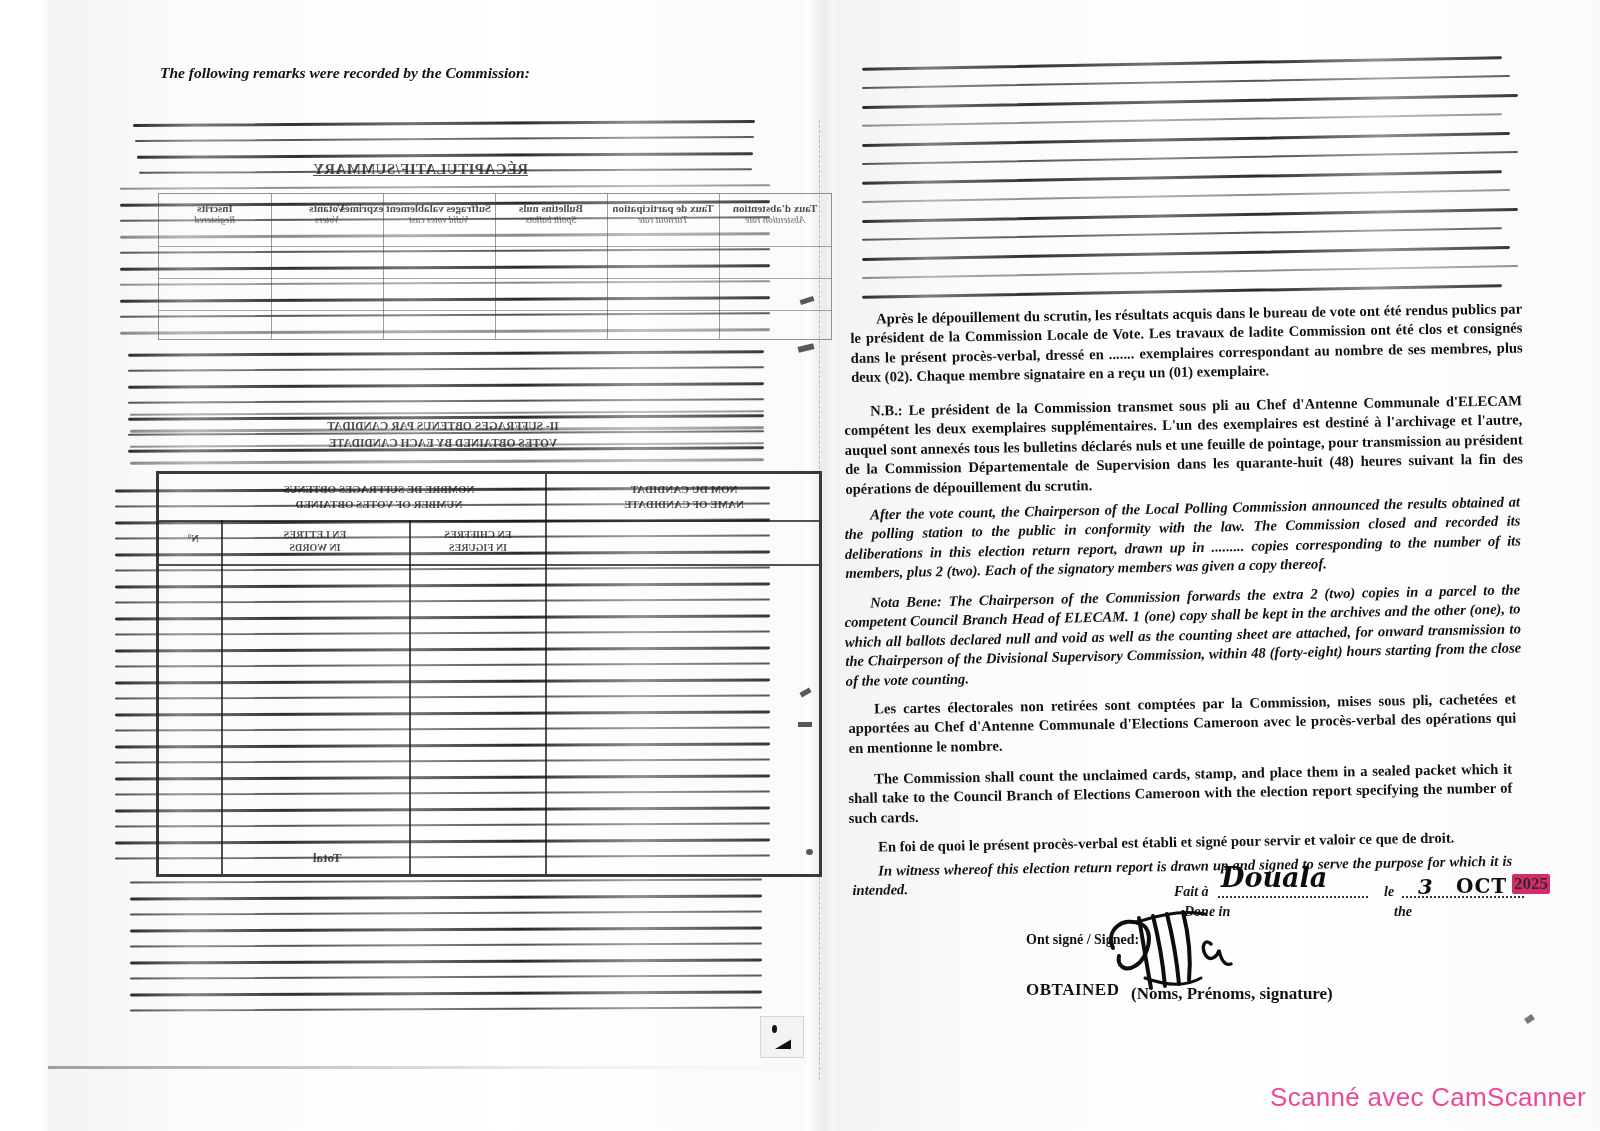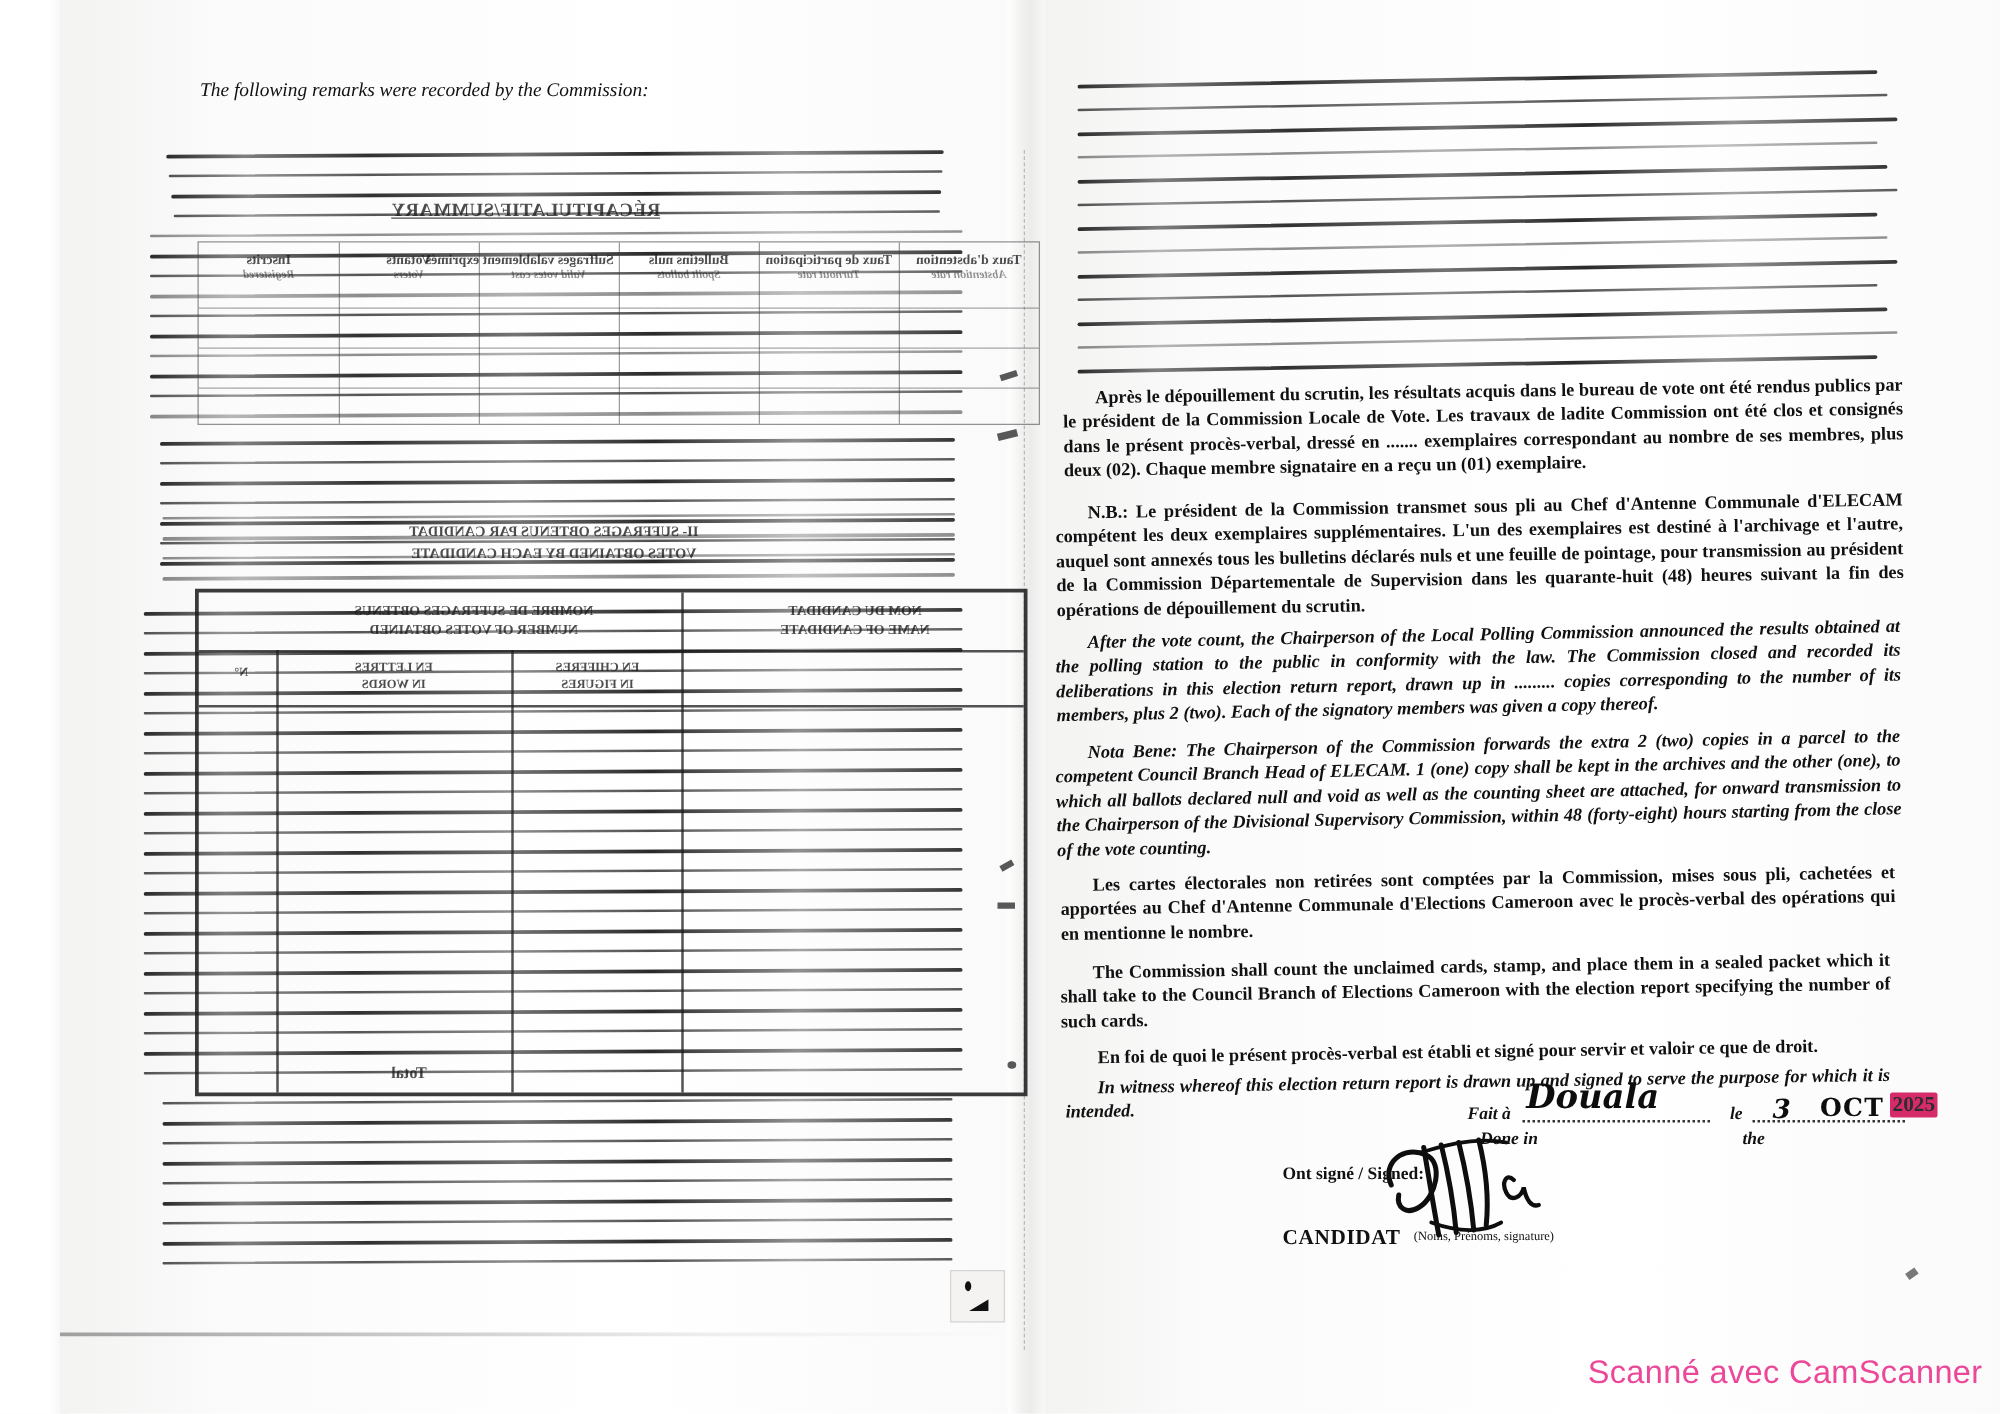--- a/index.html
+++ b/index.html
@@ -59,21 +59,21 @@
     font-family:"Liberation Serif", serif;
     font-weight:bold;
     opacity:.78;
     filter:blur(.25px);
     white-space:nowrap;
   }
 
   
   #obs-head{position:absolute;left:160px;top:58px;width:600px;}
   #obs-head .fr{font-weight:bold;font-size:15.5px;color:#111;letter-spacing:.2px;}
-  #obs-head .en{font-style:italic;font-weight:normal;font-size:15.5px;color:#111;margin-top:6px;}
+  #obs-head .en{font-style:italic;font-weight:bold;font-size:15.5px;color:#111;margin-top:6px;}
 
   
   #recap-title{
     position:absolute;left:265px;top:161px;font-size:15px;letter-spacing:.4px;
     text-decoration:underline;
   }
   #recap-box{
     position:absolute;left:110px;top:193px;width:672px;height:145px;
     border:1px solid rgba(60,60,60,.55);
   }
@@ -369,19 +369,19 @@
       <path d="M12,40 C4,22 22,8 40,16 C54,22 48,50 34,58 C24,64 16,58 18,48" fill="none" stroke="#0e0e0e" stroke-width="4" stroke-linecap="round"></path>
       <path d="M38,10 C42,34 46,58 50,80" fill="none" stroke="#0e0e0e" stroke-width="4" stroke-linecap="round"></path>
       <path d="M52,8 C58,32 62,56 64,78" fill="none" stroke="#0e0e0e" stroke-width="4" stroke-linecap="round"></path>
       <path d="M66,6 C72,30 76,54 78,76" fill="none" stroke="#0e0e0e" stroke-width="4" stroke-linecap="round"></path>
       <path d="M82,4 C88,28 90,52 88,72" fill="none" stroke="#0e0e0e" stroke-width="4" stroke-linecap="round"></path>
       <path d="M36,14 C60,6 84,2 104,6" fill="none" stroke="#0e0e0e" stroke-width="3" stroke-linecap="round"></path>
       <path d="M44,70 C66,78 86,78 100,70" fill="none" stroke="#0e0e0e" stroke-width="3" stroke-linecap="round"></path>
       <path d="M110,36 C104,30 100,38 104,46 C108,54 116,50 118,42 C120,52 124,58 130,56" fill="none" stroke="#0e0e0e" stroke-width="3.4" stroke-linecap="round"></path>
     </svg>
 
-    <span class="sig-lbl" style="left:190px;top:118px;font-size:17px;letter-spacing:.5px;">CANDIDAT</span>
-    <span class="sig-lbl" style="left:295px;top:122px;font-size:10px;font-weight:normal;">(Noms, Prénoms, signature)</span>
+    <span class="sig-lbl" style="left:190px;top:118px;font-size:17px;letter-spacing:.5px;">OBTAINED</span>
+    <span class="sig-lbl" style="left:295px;top:122px;font-size:17px;font-weight:bold;">(Noms, Prénoms, signature)</span>
   </div>
 
   <div id="watermark">Scanné avec CamScanner</div>
 
 </div>
 
 </body></html>

